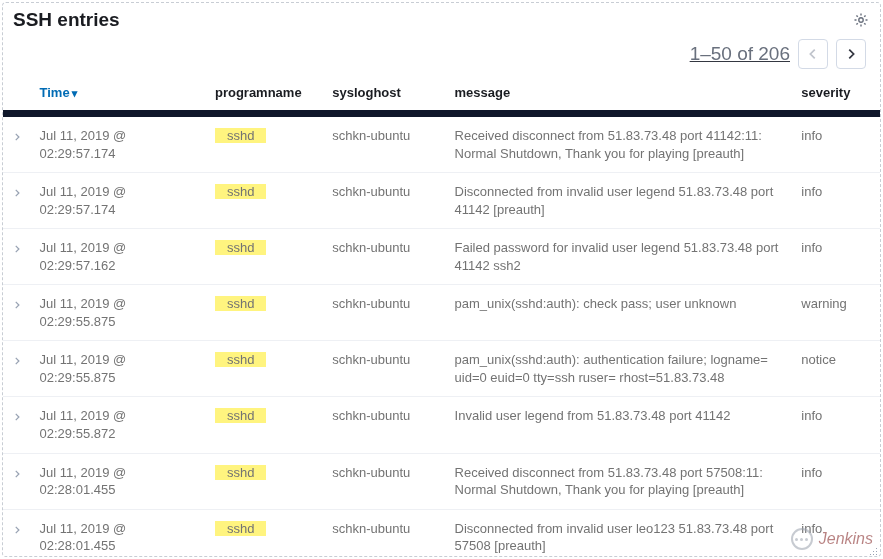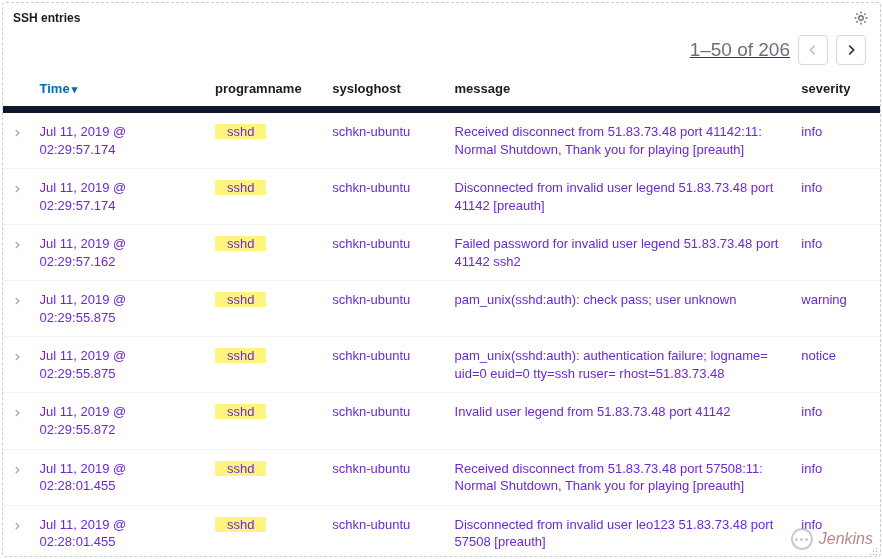--- a/index.html
+++ b/index.html
@@ -24,21 +24,21 @@
     background:#fff;
   }
   .panel-header {
     display:flex;
     align-items:center;
     justify-content:space-between;
     padding: 6px 10px 4px 10px;
   }
   .panel-title {
     font-weight: 600;
-    font-size: 12px;
+    font-size: 19px;
     color:#1a1c21;
   }
   .gear {
     width:18px; height:18px;
     color:#69707d;
     cursor:pointer;
     display:flex; align-items:center; justify-content:center;
   }
   .pager {
     display:flex;
@@ -76,21 +76,21 @@
     border-bottom:7px solid #0f172a;
     vertical-align: bottom;
   }
   thead th.sorted { color:#006bb4; }
   .sort-icon { color:#006bb4; font-size:11px; margin-left:2px; }
   tbody tr { border-bottom: 1px solid #eef0f4; }
   tbody td {
     padding: 10px 8px;
     vertical-align: top;
     font-size: 13px;
-    color:#6d28d9;
+    color:#737373;
     line-height: 1.35;
     word-wrap: break-word;
   }
   td.expand {
     width:24px;
     text-align:center;
     color:#98a2b3;
     cursor:pointer;
     padding-top:12px;
   }

